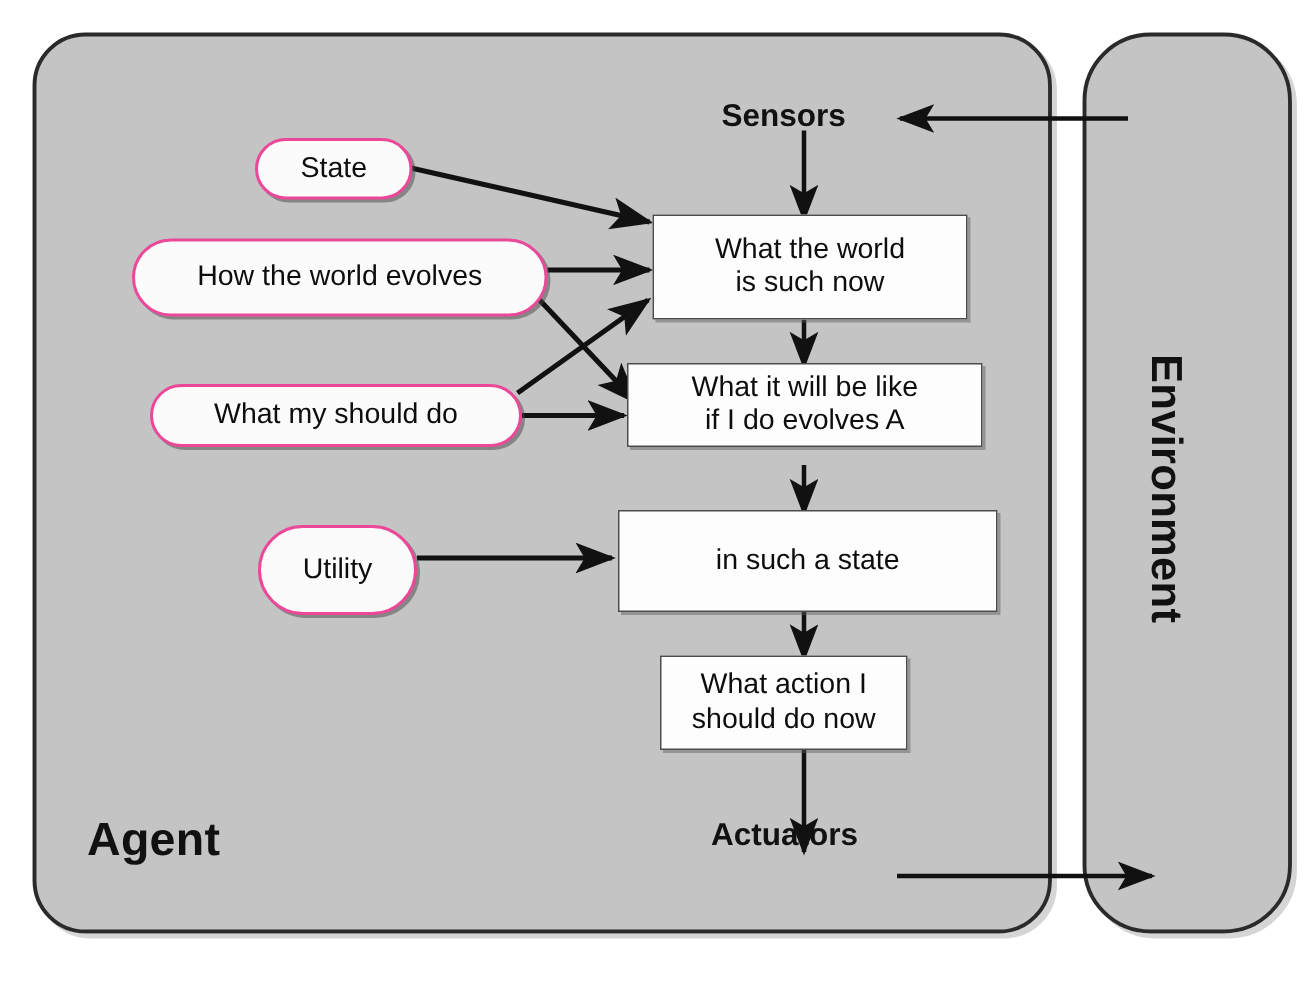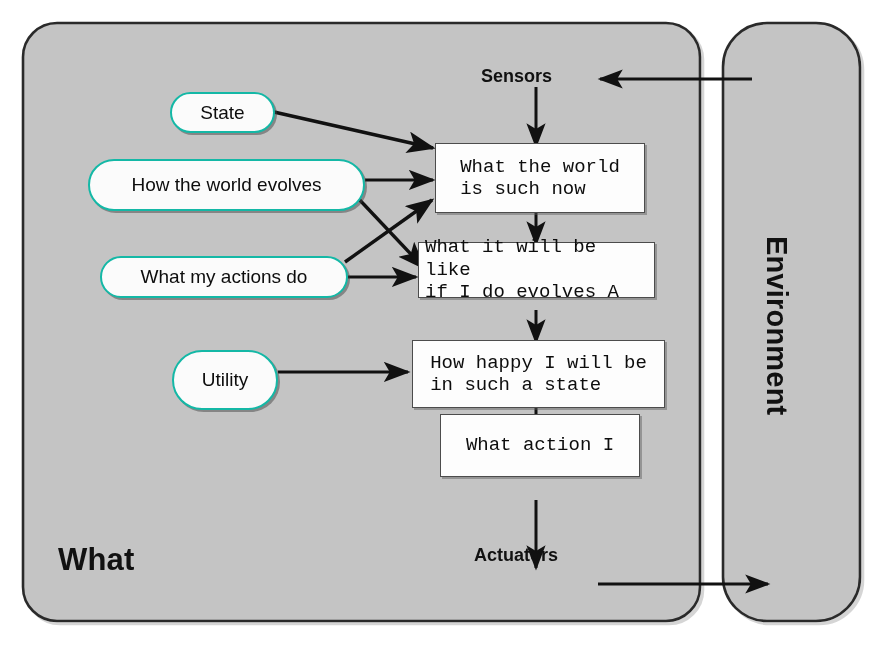--- a/index.html
+++ b/index.html
@@ -39,47 +39,46 @@
   #environment-label {
     left: 793px;
     top: 236px;
     font-size: 29px;
     transform: rotate(90deg);
     transform-origin: left top;
   }
   .io-label {
     position: absolute;
     font-weight: bold;
-    font-size: 18px;
+    font-size: 21px;
     color: #111111;
     white-space: nowrap;
   }
   #sensors-label { left: 481px; top: 66px; }
   #actuators-label { left: 474px; top: 545px; }
 
   .node-box {
     position: absolute;
     background: #fdfdfd;
     border: 1.6px solid #4c4c4c;
     box-shadow: 2px 2px 0 rgba(90,90,90,0.45);
     display: flex;
     align-items: center;
     justify-content: center;
-    text-align: left;
+    text-align: center;
     line-height: 1.18;
     font-size: 19px;
     color: #0d0d0d;
     box-sizing: border-box;
     padding: 2px 6px;
-    font-family: Liberation Mono, monospace;
   }
   .oval-node {
     position: absolute;
     background: #fbfbfb;
-    border: 2px solid #14b8a6;
+    border: 2px solid #ec4899;
     border-radius: 999px;
     box-shadow: 2px 2px 0 rgba(70,70,70,0.5);
     display: flex;
     align-items: center;
     justify-content: center;
     text-align: center;
     font-size: 19px;
     color: #0d0d0d;
     box-sizing: border-box;
     padding: 0 10px;
@@ -133,21 +132,21 @@
 
     <line x1="278" y1="372" x2="408" y2="372" stroke="#111111" stroke-width="3.2" marker-end="url(#arrowhead-big)"></line>
 
     <line x1="536" y1="408" x2="536" y2="439" stroke="#111111" stroke-width="3" marker-end="url(#arrowhead-big)"></line>
 
     <line x1="536" y1="500" x2="536" y2="568" stroke="#111111" stroke-width="3" marker-end="url(#arrowhead-big)"></line>
 
     <line x1="598" y1="584" x2="768" y2="584" stroke="#111111" stroke-width="3" marker-end="url(#arrowhead-big)"></line>
   </svg>
 
-  <div class="panel-label" id="agent-label">What</div>
+  <div class="panel-label" id="agent-label">Agent</div>
   <div class="panel-label" id="environment-label">Environment</div>
 
   <div class="io-label" id="sensors-label">Sensors</div>
   <div class="io-label" id="actuators-label">Actuators</div>
 
   <div class="node-box" style="left:435px; top:143px; width:210px; height:70px;">
     <div>
       <div>What the world</div>
       <div>is such now</div>
     </div>
@@ -155,40 +154,40 @@
 
   <div class="node-box" style="left:418px; top:242px; width:237px; height:56px;">
     <div>
       <div>What it will be like</div>
       <div>if I do evolves A</div>
     </div>
   </div>
 
   <div class="node-box" style="left:412px; top:340px; width:253px; height:68px;">
     <div>
-      <div>How happy I will be</div>
       <div>in such a state</div>
     </div>
   </div>
 
-  <div class="node-box" style="left:440px; top:414px; width:200px; height:63px;">
+  <div class="node-box" style="left:440px; top:437px; width:165px; height:63px;">
     <div>
       <div>What action I</div>
+      <div>should do now</div>
     </div>
   </div>
 
   <div class="oval-node" style="left:170px; top:92px; width:105px; height:41px;">
     <span>State</span>
   </div>
 
   <div class="oval-node" style="left:88px; top:159px; width:277px; height:52px;">
     <span>How the world evolves</span>
   </div>
 
   <div class="oval-node" style="left:100px; top:256px; width:248px; height:42px;">
-    <span>What my actions do</span>
+    <span>What my should do</span>
   </div>
 
   <div class="oval-node" style="left:172px; top:350px; width:106px; height:60px;">
     <span>Utility</span>
   </div>
 
 </div>
 
 </body></html>

